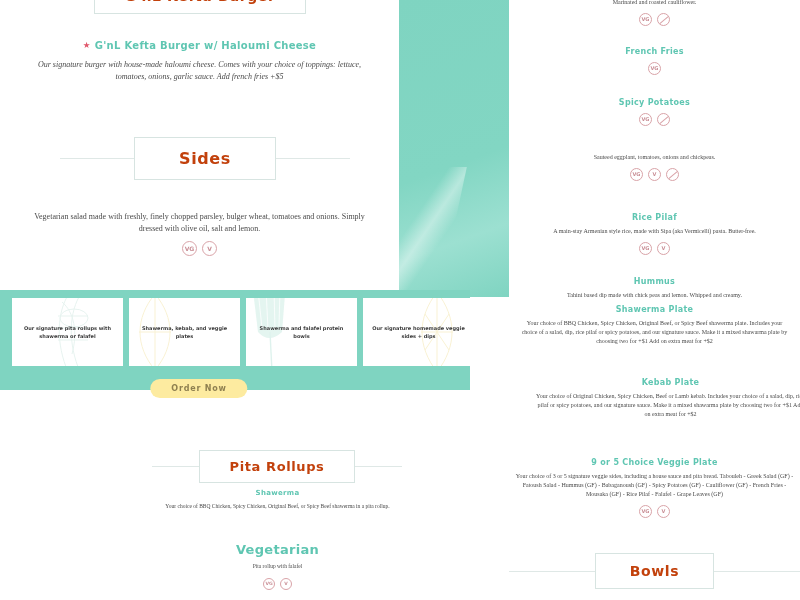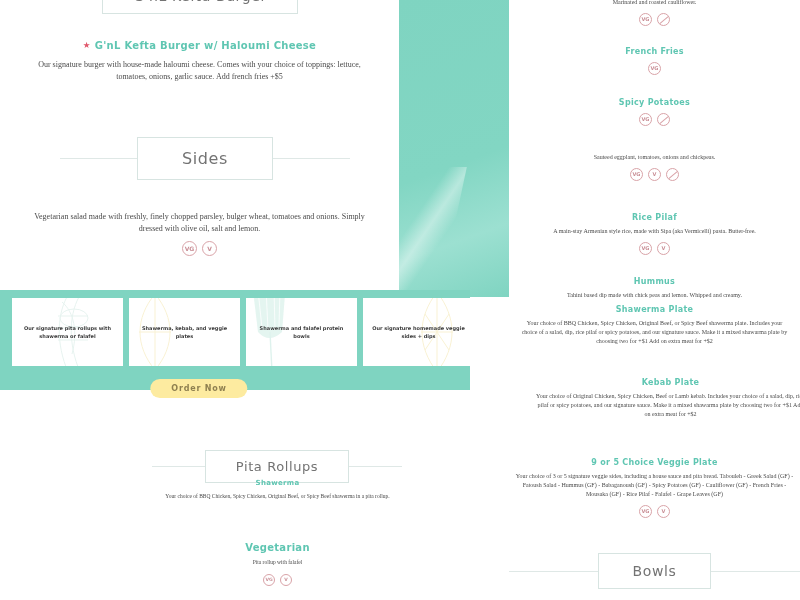--- a/index.html
+++ b/index.html
@@ -63,23 +63,23 @@
   }
   .section-head .boxed {
     border: 1px solid #d7e4e1;
     padding: 10px 34px;
     text-align: center;
     background: #fff;
     flex: 0 0 auto;
   }
   .section-head .boxed .title {
     font-family: "DejaVu Sans", sans-serif;
-    font-weight: normal;
+    font-weight: bold;
     letter-spacing: 0.6px;
-    color: #737373;
+    color: #c2410c;
   }
 
   .head-burger .boxed { padding: 9px 30px; }
   .head-burger .boxed .title { font-size: 14px; }
   .head-sides .boxed { padding: 11px 44px; }
   .head-sides .boxed .title { font-size: 16px; }
   .head-rollups .boxed { padding: 8px 30px; }
   .head-rollups .boxed .title { font-size: 13px; }
   .head-bowls .boxed { padding: 9px 34px; }
   .head-bowls .boxed .title { font-size: 14px; }
@@ -251,21 +251,21 @@
       <div class="boxed">
         <div class="title">G'nL Kefta Burger</div>
       </div>
 
     </div>
 
     <div class="item" style="position:absolute; left:0; top:40px; width:399px;">
       <div class="name" style="font-size:10px;">
         <span class="star">★</span><span>G'nL Kefta Burger w/ Haloumi Cheese</span>
       </div>
-      <div class="desc" style="font-size:8px; width:340px; margin-top:8px;">Our signature burger with house-made haloumi cheese. Comes with your choice of toppings: lettuce, tomatoes, onions, garlic sauce. Add french fries +$5</div>
+      <div class="desc" style="font-size:8px; width:340px; margin-top:8px;font-style:italic;">Our signature burger with house-made haloumi cheese. Comes with your choice of toppings: lettuce, tomatoes, onions, garlic sauce. Add french fries +$5</div>
     </div>
 
     <div class="section-head head-sides" style="position:absolute; left:60px; top:137px; width:290px;">
       <div class="rule"></div>
       <div class="boxed">
         <div class="title">Sides</div>
       </div>
       <div class="rule"></div>
     </div>
 
@@ -342,27 +342,27 @@
   <div class="lower-sheet">
 
     <div class="section-head head-rollups" style="position:absolute; left:72px; top:45px; width:250px;">
       <div class="rule"></div>
       <div class="boxed">
         <div class="title">Pita Rollups</div>
       </div>
       <div class="rule"></div>
     </div>
 
-    <div class="item" style="position:absolute; left:0; top:74px; width:395px;">
+    <div class="item" style="position:absolute; left:0; top:84px; width:395px;">
       <div class="name" style="font-size:7px;">Shawerma</div>
       <div class="desc" style="font-size:5.5px; width:310px; margin-top:6px;">Your choice of BBQ Chicken, Spicy Chicken, Original Beef, or Spicy Beef shawerma in a pita rollup.</div>
     </div>
 
     <div class="item" style="position:absolute; left:0; top:137px; width:395px;">
-      <div class="name" style="font-size:10px;">Vegetarian</div>
+      <div class="name" style="font-size:13px;">Vegetarian</div>
       <div class="desc" style="font-size:5.5px; width:300px; margin-top:6px;">Pita rollup with falafel</div>
       <div class="badges">
         <div class="badge" style="width:12px;height:12px;font-size:4.5px;">VG</div>
         <div class="badge" style="width:12px;height:12px;font-size:4.5px;">V</div>
       </div>
     </div>
   </div>
 
   <div class="col-right">
 

